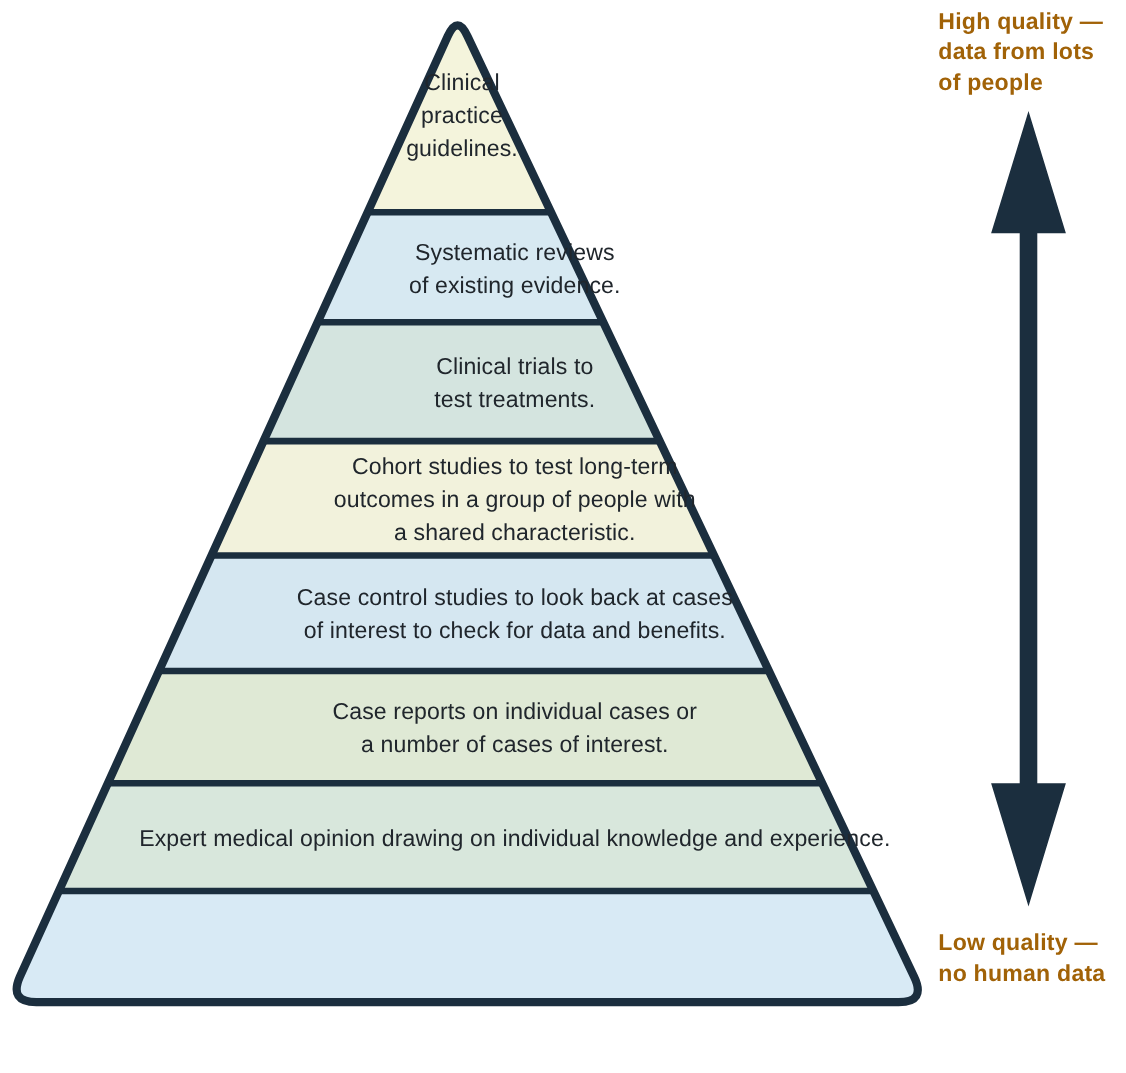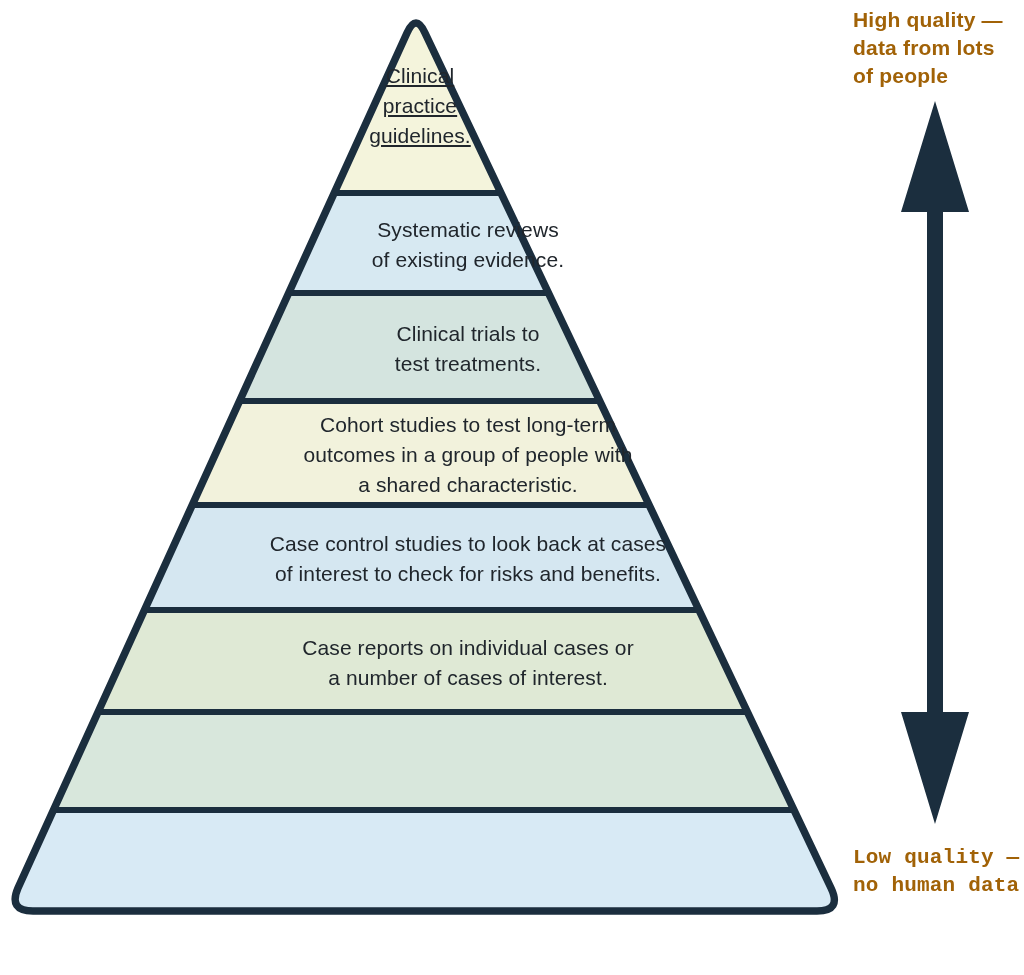--- a/index.html
+++ b/index.html
@@ -26,40 +26,40 @@
     align-items: center;
     justify-content: center;
     text-align: center;
     white-space: pre-line;
     font-size: 21px;
     line-height: 30px;
     color: #20262c;
     letter-spacing: 0.1px;
     pointer-events: none;
   }
-  .t1 { left: 270px; top: 18px;  width: 300px; height: 175px; text-decoration: underline; }
+  .t1 { left: 270px; top: 18px;  width: 300px; height: 175px; }
   .t2 { left: 0px;   top: 196px; width: 840px; height: 97px;  }
   .t3 { left: 0px;   top: 296px; width: 840px; height: 105px; }
   .t4 { left: 0px;   top: 404px; width: 840px; height: 101px; }
   .t5 { left: 0px;   top: 508px; width: 840px; height: 102px; }
   .t6 { left: 0px;   top: 613px; width: 840px; height: 99px; text-align: center;  }
   .t7 { left: 0px;   top: 715px; width: 840px; height: 95px;  }
   .t8 { left: 0px;   top: 813px; width: 840px; height: 99px;  }
   .t2,.t3,.t4,.t5,.t6,.t7,.t8 { left: 0; width: 840px; padding-left: 48px; }
   .scale-label {
     position: absolute;
     white-space: pre-line;
     font-size: 21px;
     line-height: 28px;
     font-weight: bold;
     color: #a16207;
     letter-spacing: 0.2px;
   }
   .scale-label.high { left: 853px; top: 6px;   width: 170px; }
-  .scale-label.low  { left: 853px; top: 844px; width: 170px; font-family: Liberation Mono, monospace; }
+  .scale-label.low  { left: 853px; top: 844px; width: 170px; }
 </style>
 </head>
 <body>
 
 <div class="canvas">
 
   <svg class="pyramid-svg" width="1024" height="975" viewBox="0 0 1024 975">
     <defs>
       <clipPath id="pyr-clip">
         <path d="M 407,33 Q 416,13 425,33 L 831,888 Q 842,911 817,911 L 33,911 Q 8,911 18,888 Z"></path>
@@ -94,23 +94,24 @@
 practice
 guidelines.</div>
   <div class="tier-text t2">Systematic reviews
 of existing evidence.</div>
   <div class="tier-text t3">Clinical trials to
 test treatments.</div>
   <div class="tier-text t4">Cohort studies to test long-term
 outcomes in a group of people with
 a shared characteristic.</div>
   <div class="tier-text t5">Case control studies to look back at cases
-of interest to check for risks and benefits.</div>
+of interest to check for data and benefits.</div>
   <div class="tier-text t6">Case reports on individual cases or
 a number of cases of interest.</div>
+  <div class="tier-text t7">Expert medical opinion drawing on individual knowledge and experience.</div>
 
   <div class="scale-label high">High quality —
 data from lots
 of people</div>
   <div class="scale-label low">Low quality —
 no human data</div>
 
 </div>
 
 </body></html>

